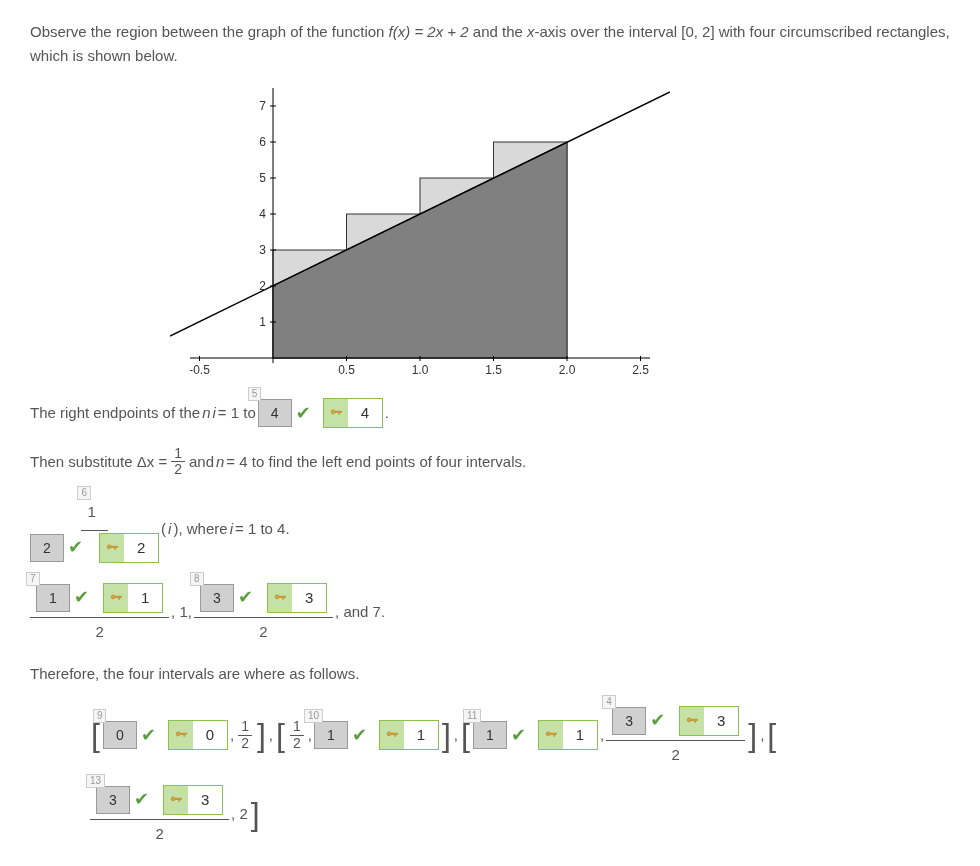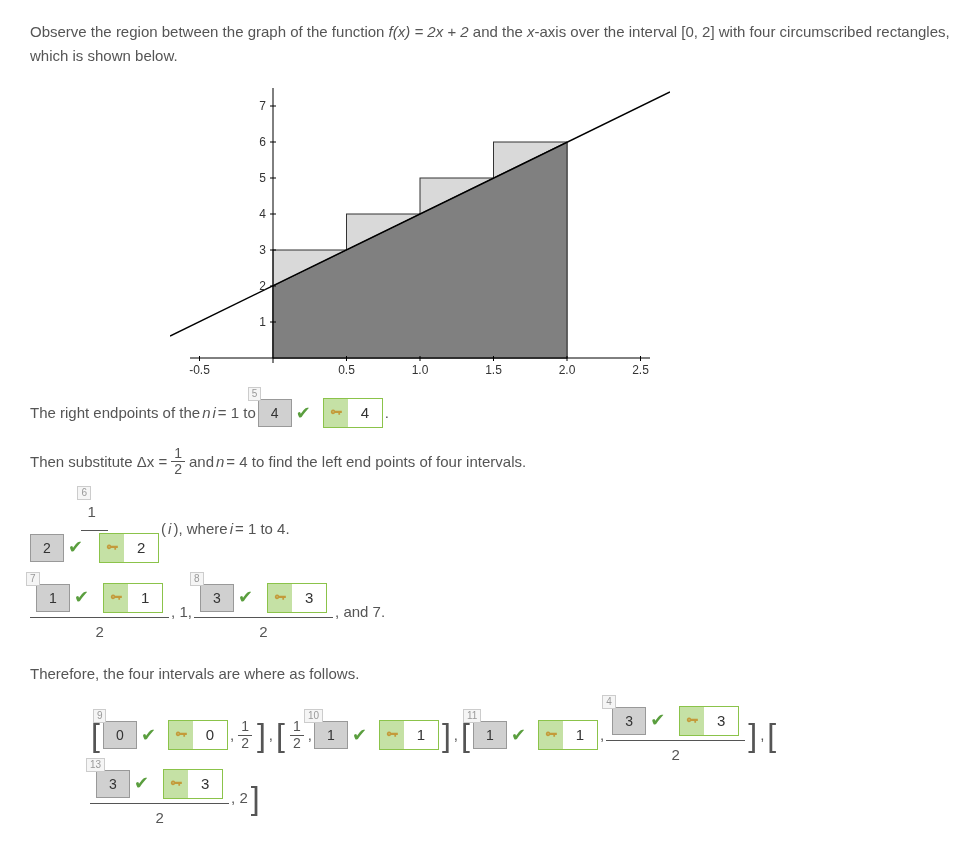--- a/index.html
+++ b/index.html
@@ -344,21 +344,21 @@
         <span class="keyval">3</span>
       </span>
     </span>
     <span class="bot">2</span>
   </span>
   <span class="bracket">]</span>
   <span>, </span>
   <span class="bracket">[</span>
 </div>
 
-<div class="intervals" style="margin-top:0">
+<div class="intervals" style="margin-top:16px">
   <span class="fracwrap">
     <span class="top">
       <span class="ansblock">
         <span class="stepnum">13</span>
         <span class="entered">3</span>
         <span class="check">✔</span>
       </span>
       <span class="keybox">
         <span class="keyicon">
             <svg viewBox="0 0 24 24">

